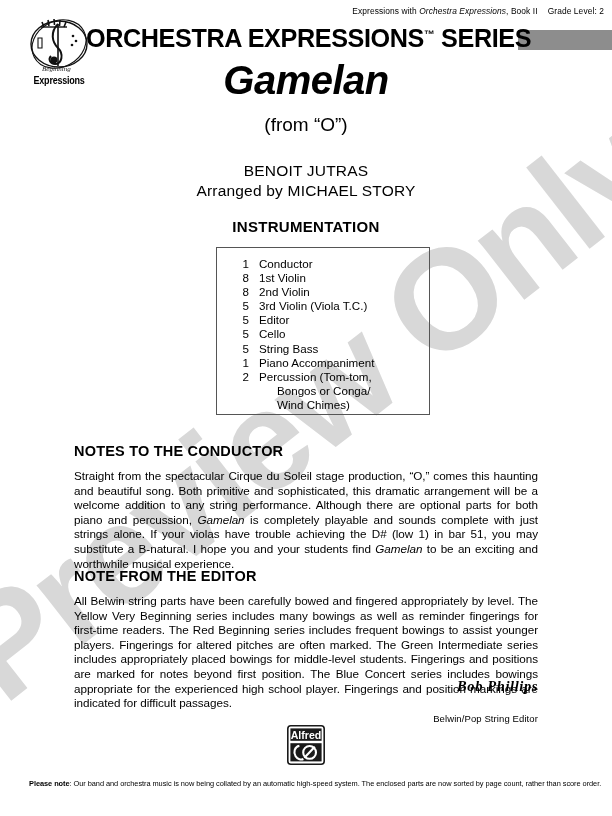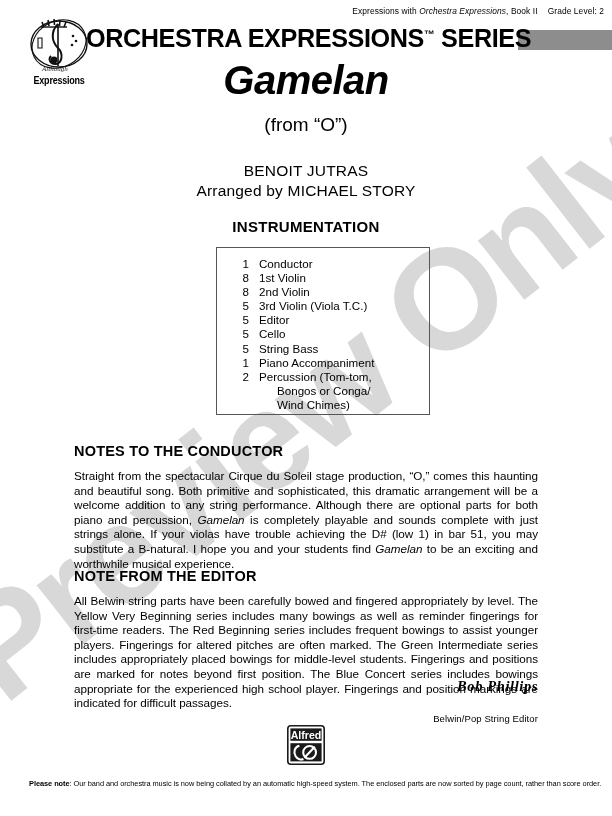--- a/index.html
+++ b/index.html
@@ -291,21 +291,21 @@
       <path d="M30 10 C22 18 24 28 30 34 C36 40 34 50 27 50 C22 50 20 45 23 42" fill="none" stroke="#111" stroke-width="2"></path>
       <path d="M30 10 C30 24 30 38 30 52" fill="none" stroke="#111" stroke-width="1.6"></path>
       <circle cx="26" cy="46" r="3.4" fill="#111"></circle>
       <path d="M14 8 L16 13 M20 6 L21 12 M26 5 L26.5 11 M32 6 L31.5 12 M38 8 L36 13" fill="none" stroke="#111" stroke-width="1.6"></path>
       <path d="M13 13 L39 13" fill="none" stroke="#111" stroke-width="1.4"></path>
       <circle cx="45" cy="22" r="1.3" fill="#111"></circle>
       <circle cx="48" cy="27" r="1.3" fill="#111"></circle>
       <circle cx="44" cy="31" r="1.3" fill="#111"></circle>
       <path d="M10 24 L14 24 L14 34 L10 34 Z" fill="none" stroke="#111" stroke-width="1.1"></path>
     </svg>
-    <div class="logo-sub">Although</div>
+    <div class="logo-sub">Beginning</div>
     <div class="logo-word">Expressions</div>
   </div>
 
   <div id="title-block" class="layer">
     <div id="song-title">Gamelan</div>
     <div id="song-subtitle">(from “O”)</div>
     <div id="composer">BENOIT JUTRAS</div>
     <div id="arranger">Arranged by MICHAEL STORY</div>
   </div>
 

